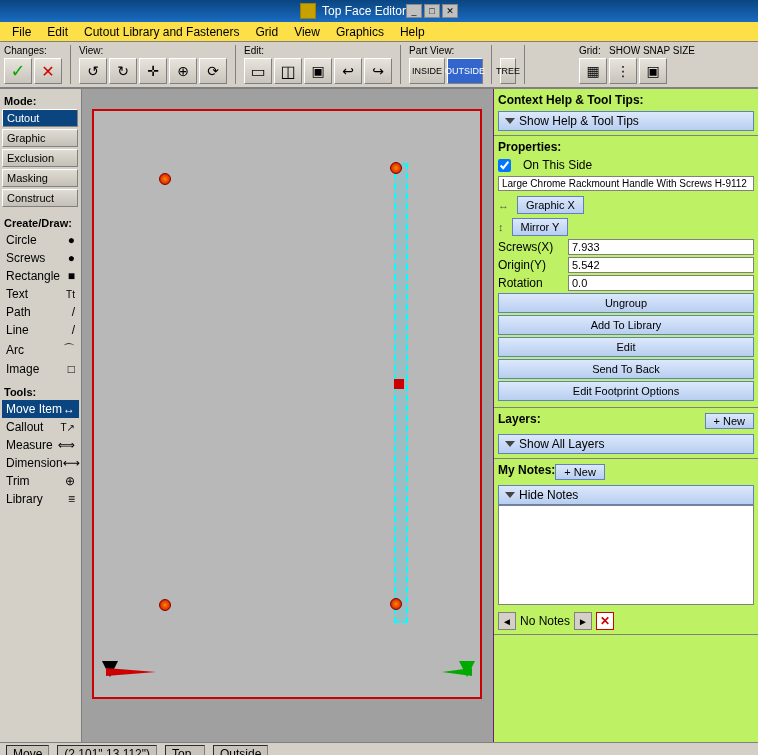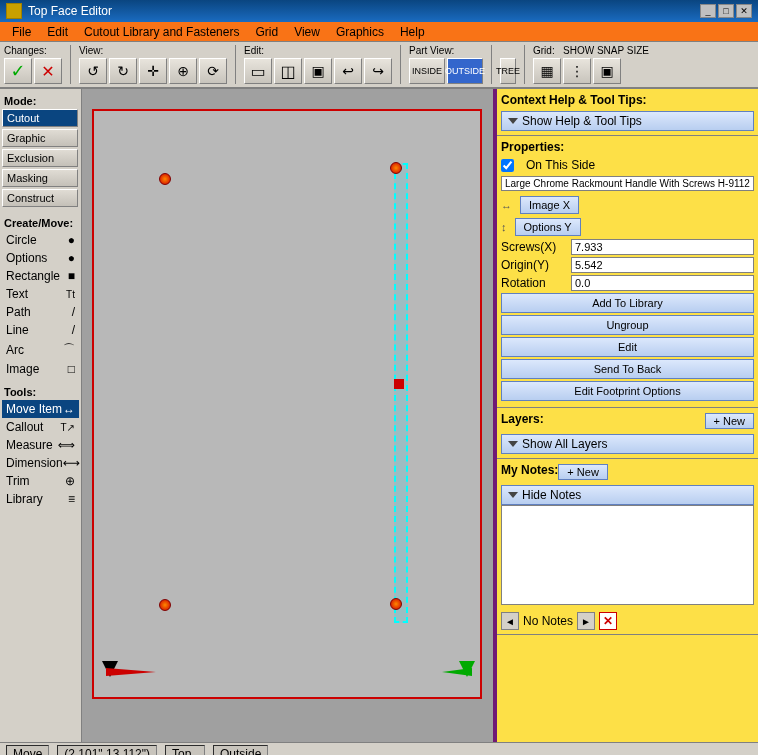--- a/index.html
+++ b/index.html
@@ -6,30 +6,30 @@
     body { background: #c0c0c0; width: 758px; height: 755px; overflow: hidden; }
     
     
     #title-bar {
       background: linear-gradient(to bottom, #0a4580, #1a6bc0);
       color: white;
       height: 22px;
       display: flex;
       align-items: center;
       padding: 0 6px;
-      justify-content: space-between;
+      justify-content: center;
     }
     #title-bar-left { display: flex; align-items: center; gap: 6px; }
     #title-bar-icon { width: 16px; height: 16px; background: #c8a000; border: 1px solid #a08000; }
     #title-bar-buttons { display: flex; gap: 2px; }
     .tb-btn { width: 16px; height: 14px; background: #c0c0c0; border: 1px solid #888; display: flex; align-items: center; justify-content: center; font-size: 9px; color: #000; cursor: pointer; }
 
     
     #menu-bar {
-      background: #f97316;
+      background: #fde047;
       height: 20px;
       display: flex;
       align-items: center;
       padding: 0 4px;
       border-bottom: 1px solid #808080;
     }
     .menu-item { padding: 2px 8px; cursor: pointer; }
 
     
     #toolbar-area {
@@ -125,22 +125,22 @@
     }
     .red-square {
       position: absolute;
       width: 10px; height: 10px;
       background: #cc0000;
     }
 
     
     #right-panel {
       width: 265px;
-      background: #fde047;
-      border-left: 4px solid #701a75;
+      background: #bef264;
+      border-left: 1px solid #701a75;
       display: flex;
       flex-direction: column;
       overflow-y: auto;
     }
     .panel-section {
       border-bottom: 1px solid #808080;
       padding: 4px;
     }
     .panel-section-title {
       font-weight: bold;
@@ -345,49 +345,49 @@
     </div>
   </div>
 
   <div class="toolbar-group">
     <span class="toolbar-group-label">&nbsp;</span>
     <div class="toolbar-btns">
       <button class="tb-icon-btn" style="font-size:9px; width:16px;">TREE</button>
     </div>
   </div>
 
-  <div class="toolbar-group" style="border-right:none;">
+  <div class="toolbar-group" style="border-right:none;margin-left:46px;">
     <span class="toolbar-group-label">Grid: &nbsp; SHOW SNAP SIZE</span>
     <div class="toolbar-btns">
       <button class="tb-icon-btn">▦</button>
       <button class="tb-icon-btn">⋮</button>
       <button class="tb-icon-btn">▣</button>
     </div>
   </div>
 </div>
 
 <div id="content-area">
 
   <div id="left-sidebar">
     <div class="sidebar-section-label">Mode:</div>
     <button class="mode-btn" style="background:#0a4580; color:white;">Cutout</button>
     <button class="mode-btn">Graphic</button>
     <button class="mode-btn">Exclusion</button>
     <button class="mode-btn">Masking</button>
     <button class="mode-btn">Construct</button>
 
     <div class="separator"></div>
-    <div class="sidebar-section-label">Create/Move:</div>
+    <div class="sidebar-section-label">Create/Draw:</div>
 
     <div class="sidebar-item">
       <span>Circle</span>
       <span class="item-icon">●</span>
     </div>
     <div class="sidebar-item">
-      <span>Options</span>
+      <span>Screws</span>
       <span class="item-icon">●</span>
     </div>
     <div class="sidebar-item">
       <span>Rectangle</span>
       <span class="item-icon">■</span>
     </div>
     <div class="sidebar-item">
       <span>Text</span>
       <span class="item-icon" style="font-size:10px;">Tt</span>
     </div>
@@ -488,42 +488,42 @@
       
       <div class="checkbox-row">
         <input type="checkbox" checked="" style="">
         <span>On This Side</span>
       </div>
       
       <input type="text" class="prop-text-full" value="Large Chrome Rackmount Handle With Screws H-9112" style="">
       
       <div class="mirror-row">
         <span style="color:#555; font-size:11px; margin-right:4px;">↔</span>
-        <span class="blue-btn">Image X</span>
+        <span class="blue-btn">Graphic X</span>
       </div>
       <div class="mirror-row">
         <span style="color:#555; font-size:11px; margin-right:4px;">↕</span>
-        <span class="blue-btn">Options Y</span>
+        <span class="blue-btn">Mirror Y</span>
       </div>
       
       <div class="prop-row">
         <span class="prop-label">Screws(X)</span>
         <input type="text" class="prop-input" value="7.933" style="">
       </div>
       <div class="prop-row">
         <span class="prop-label">Origin(Y)</span>
         <input type="text" class="prop-input" value="5.542" style="">
       </div>
       <div class="prop-row">
         <span class="prop-label">Rotation</span>
         <input type="text" class="prop-input" value="0.0" style="">
       </div>
       
+      <button class="full-blue-btn">Ungroup</button>
       <button class="full-blue-btn">Add To Library</button>
-      <button class="full-blue-btn">Ungroup</button>
       <button class="full-blue-btn">Edit</button>
       <button class="full-blue-btn">Send To Back</button>
       <button class="full-blue-btn">Edit Footprint Options</button>
     </div>
 
     <div class="panel-section">
       <div style="display:flex; align-items:center; justify-content:space-between; margin-bottom:4px;">
         <span class="panel-section-title">Layers:</span>
         <button class="plus-btn">+ New</button>
       </div>

